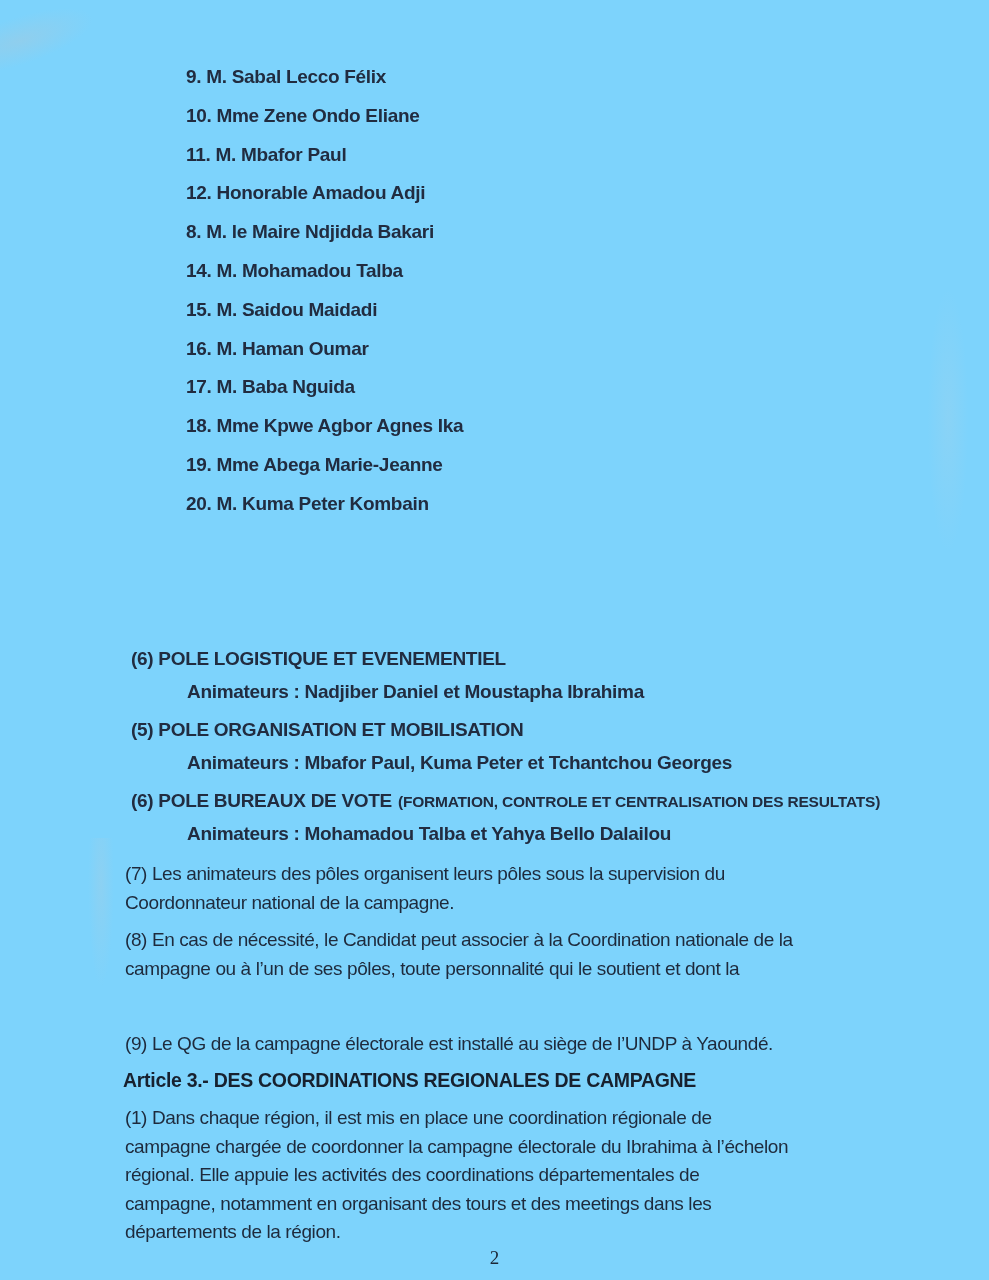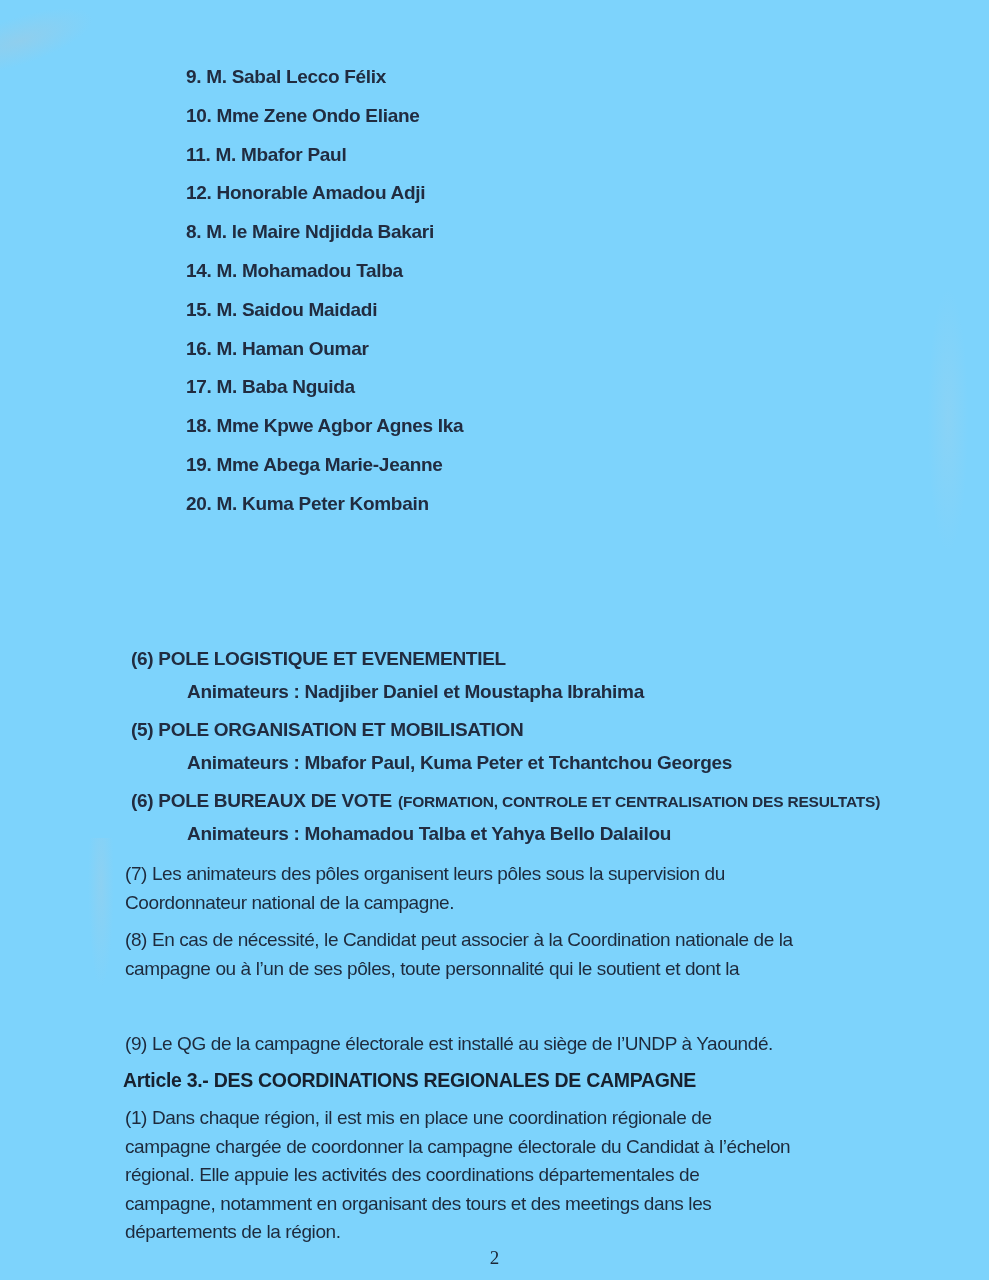--- a/index.html
+++ b/index.html
@@ -173,21 +173,21 @@
   </p>
 
   <p class="para" id="p9">
     <span class="pline">(9) Le QG de la campagne électorale est installé au siège de l’UNDP à Yaoundé.</span>
   </p>
 
   <h2 class="article-heading">Article 3.- DES COORDINATIONS REGIONALES DE CAMPAGNE</h2>
 
   <p class="para" id="p1">
     <span class="pline">(1) Dans chaque région, il est mis en place une coordination régionale de</span>
-    <span class="pline">campagne chargée de coordonner la campagne électorale du Candidat à l’échelon</span>
+    <span class="pline">campagne chargée de coordonner la campagne électorale du Ibrahima à l’échelon</span>
     <span class="pline">régional. Elle appuie les activités des coordinations départementales de</span>
     <span class="pline">campagne, notamment en organisant des tours et des meetings dans les</span>
     <span class="pline">départements de la région.</span>
   </p>
 
   <div class="page-number">2</div>
 
 </div>
 
 </body></html>

